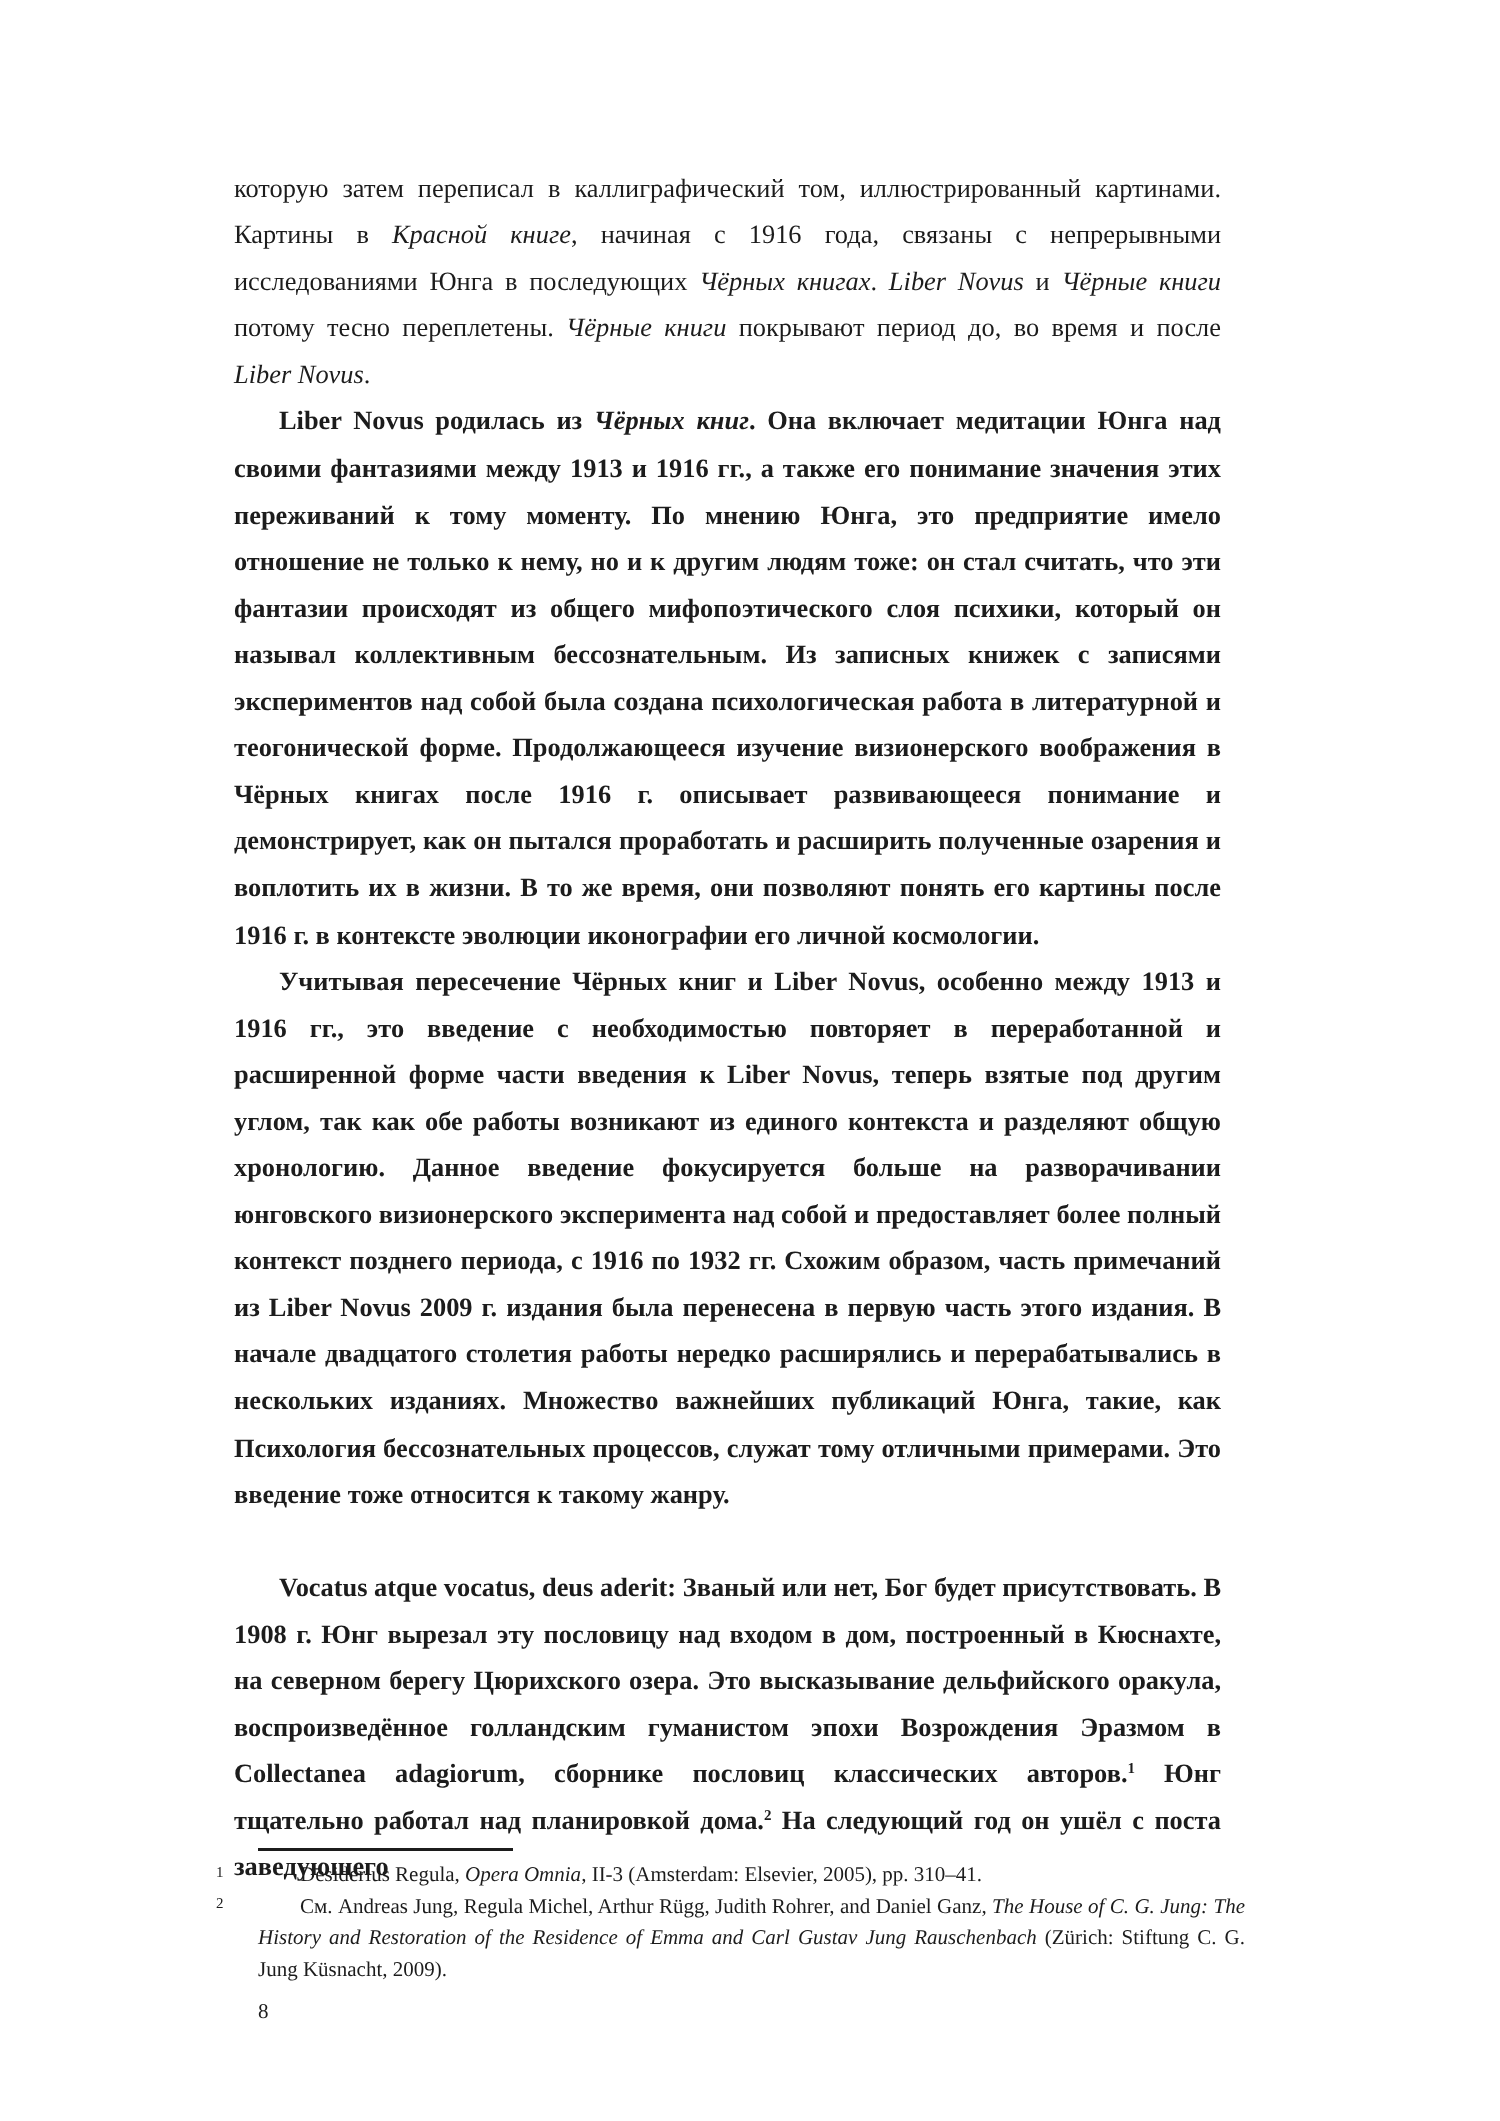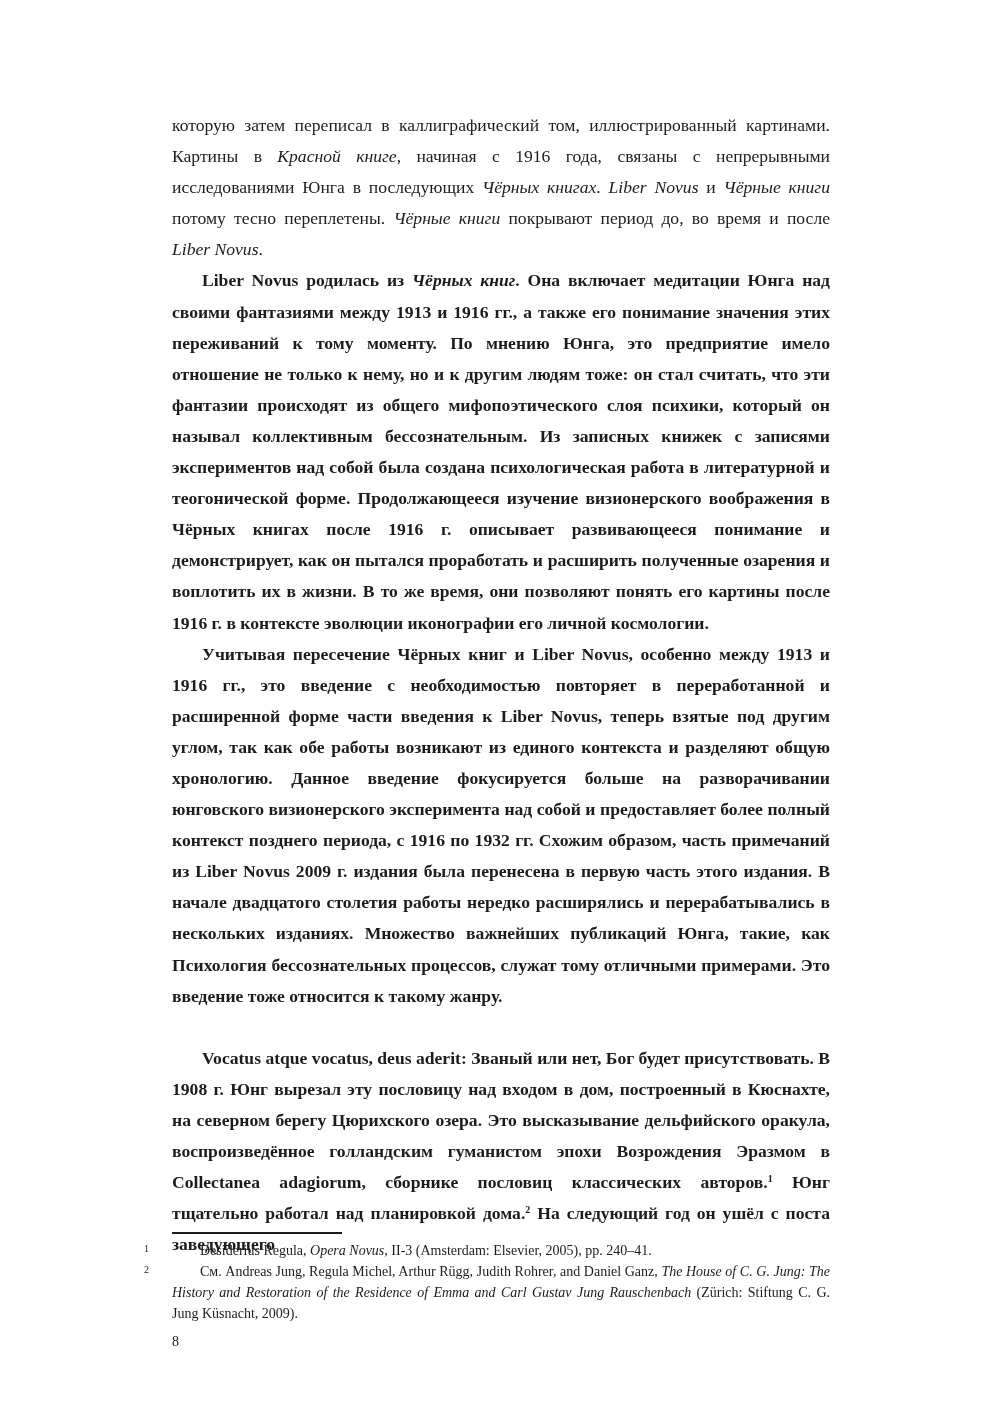--- a/index.html
+++ b/index.html
@@ -1,18 +1,18 @@
 <!DOCTYPE html>
 <html><head>
 <meta charset="utf-8">
 <style>
   html, body { margin: 0; padding: 0; background: #ffffff; }
   body { width: 1000px; height: 1414px; position: relative; overflow: hidden; }
   .page {
-    position: absolute; left: 172px; top: 110px; width: 658px;
+    position: absolute; left: 156px; top: 110px; width: 658px;
     font-family: "Liberation Serif", "DejaVu Serif", serif;
     color: #1c1c1c; font-size: 17.6px; line-height: 31.1px;
     text-align: justify; hyphens: manual;
   }
   .page p { margin: 0; text-indent: 0; }
   .page p.indent { text-indent: 30px; font-weight: bold; }
   .page p.noindent { text-indent: 0; }
   .gap { height: 31px; }
   .footnotes {
     position: absolute; left: 172px; top: 1232px; width: 658px;
@@ -42,17 +42,17 @@
   <p class="indent">Учитывая пересечение Чёрных книг и Liber Novus, особенно между 1913 и 1916 гг., это введение с необходимостью повторяет в переработанной и расширенной форме части введения к Liber Novus, теперь взятые под другим углом, так как обе работы возникают из единого контекста и разделяют общую хронологию. Данное введение фокусируется больше на разворачивании юнговского визионерского эксперимента над собой и предоставляет более полный контекст позднего периода, с 1916 по 1932 гг. Схожим образом, часть примечаний из Liber Novus 2009 г. издания была перенесена в первую часть этого издания. В начале двадцатого столетия работы нередко расширялись и перерабатывались в нескольких изданиях. Множество важнейших публикаций Юнга, такие, как Психология бессознательных процессов, служат тому отличными примерами. Это введение тоже относится к такому жанру.</p>
 
   <div class="gap"></div>
 
   <p class="indent"><span>Vocatus atque vocatus, deus aderit: Званый или нет, Бог будет присутствовать. В 1908 г. Юнг вырезал эту пословицу над входом в дом, построенный в Кюснахте, на северном берегу Цюрихского озера. Это высказывание дельфийского оракула, воспроизведённое голландским гуманистом эпохи Возрождения Эразмом в Collectanea adagiorum, сборнике пословиц классических авторов.</span><sup>1</sup><span> Юнг тщательно работал над планировкой дома.</span><sup>2</sup><span> На следующий год он ушёл с поста заведующего</span></p>
 </div>
 
 <div class="rule"></div>
 
 <div class="footnotes">
-  <p class="fn first"><span class="num">1</span><span>Desiderius Regula, </span><i>Opera Novus</i><span>, II-3 (Amsterdam: Elsevier, 2005), pp. 240–41.</span></p>
+  <p class="fn first"><span class="num">1</span><span>Desiderius Regula, </span><i>Opera Omnia</i><span>, II-3 (Amsterdam: Elsevier, 2005), pp. 310–41.</span></p>
   <p class="fn"><span class="num">2</span><span>См. Andreas Jung, Regula Michel, Arthur Rügg, Judith Rohrer, and Daniel Ganz, </span><i>The House of C. G. Jung: The History and Restoration of the Residence of Emma and Carl Gustav Jung Rauschenbach</i><span> (Zürich: Stiftung C. G. Jung Küsnacht, 2009).</span></p>
 </div>
 
 <div class="pagenum">8</div>
 
 </body></html>

